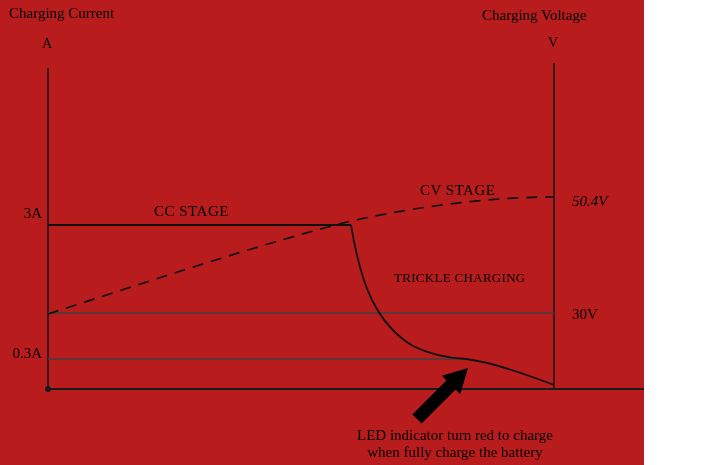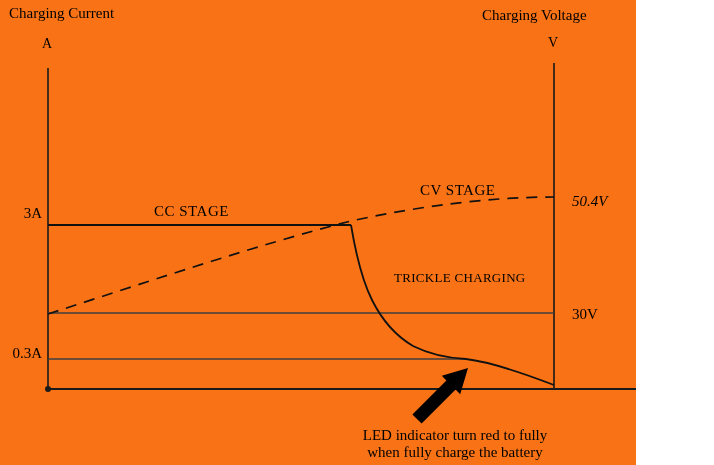--- a/index.html
+++ b/index.html
@@ -1,22 +1,23 @@
 <!DOCTYPE html>
 <html><head>
 <meta charset="utf-8">
 <style>
   html,body{margin:0;padding:0;background:#ffffff;}
   #stage{
     position:relative;
     width:636px;height:465px;
-    background:#f97316;
+    background:#b91c1c;
     font-family:"Liberation Serif","DejaVu Serif",serif;
     color:#000;
     overflow:hidden;
+    padding-left:8px;
   }
   #plot-svg{position:absolute;left:0;top:0;}
   .lbl{position:absolute;white-space:nowrap;font-size:15px;line-height:1.1;}
   .t-current-title{left:9px;top:5px;}
   .t-a{left:42px;top:36px;font-size:14px;}
   .t-voltage-title{left:482px;top:7px;}
   .t-v{left:548px;top:35px;font-size:14px;}
   .t-3a{left:14px;top:205px;width:28px;text-align:right;}
   .t-03a{left:6px;top:345px;width:36px;text-align:right;}
   .t-cc{left:154px;top:203px;letter-spacing:.5px;}
@@ -61,17 +62,17 @@
   <div class="lbl t-03a">0.3A</div>
 
   <div class="lbl t-cc">CC STAGE</div>
   <div class="lbl t-cv">CV STAGE</div>
   <div class="lbl t-trickle">TRICKLE CHARGING</div>
 
   <div class="lbl t-maxval">50.4V</div>
   <div class="lbl t-minval">30V</div>
 
   <div class="lbl t-led">
-    <div>LED indicator turn red to fully</div>
+    <div>LED indicator turn red to charge</div>
     <div>when fully charge the battery</div>
   </div>
 
 </div>
 
 </body></html>

